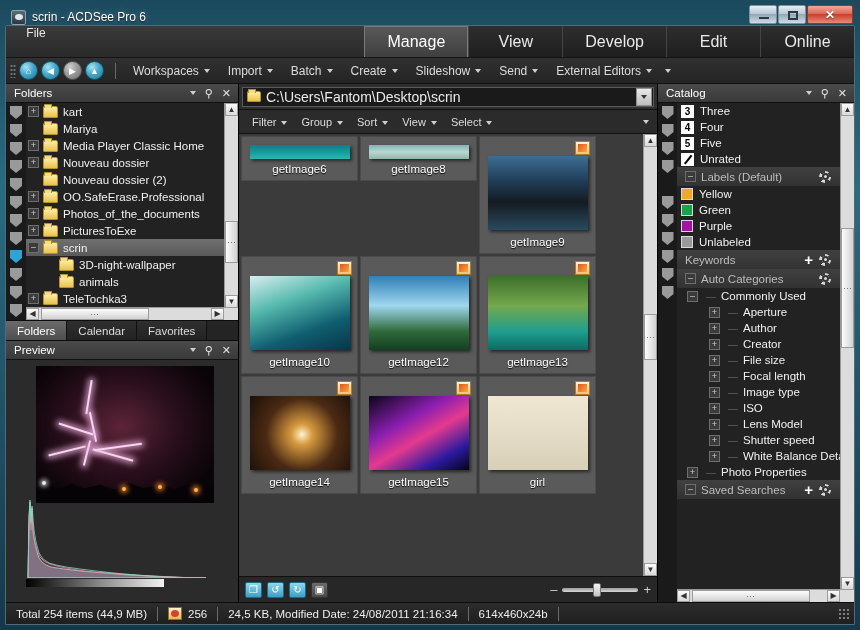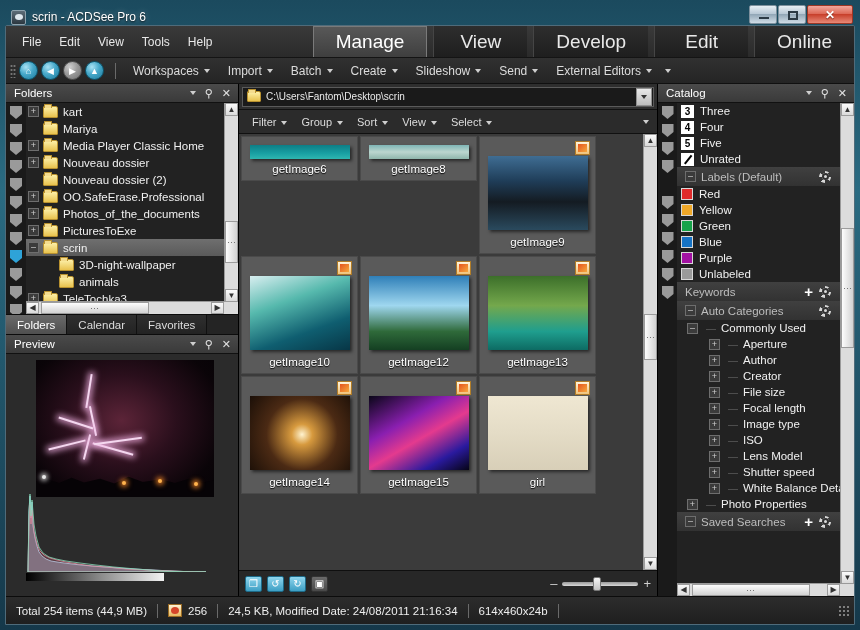--- a/index.html
+++ b/index.html
@@ -59,29 +59,28 @@
     display: flex; flex-direction: column;
     overflow: hidden;
   }
 
   
   .menurow {
     height: 32px; display: flex; align-items: stretch;
     background: linear-gradient(180deg,#3a3a3a 0%, #2a2a2a 100%);
     border-bottom: 1px solid #141414;
   }
-  .menu { display: flex; align-items: center; padding-left: 16px; gap: 18px; }
+  .menu { display: flex; align-items: center; padding-left: 16px; gap: 18px; flex-direction: column; }
   .menu-item { color: #e8e8e8; font-size: 12px; cursor: pointer; }
   .modes { margin-left: auto; display: flex; align-items: stretch; }
   .mode {
     min-width: 94px; padding: 0 22px; display: flex; align-items: center; justify-content: center;
-    color: #e9e9e9; font-size: 19px; cursor: pointer;
+    color: #e9e9e9; font-size: 16px; cursor: pointer;
     background: linear-gradient(180deg,#2e2e2e,#1e1e1e);
     border-left: 1px solid #454545;
-    margin-left: 6px;
   }
   .mode.active {
     background: linear-gradient(180deg,#585858 0%, #3f3f3f 100%);
     color: #ffffff;
     border-top: 1px solid #7a7a7a;
     border-left: 1px solid #7a7a7a;
     border-right: 1px solid #7a7a7a;
   }
 
   
@@ -171,21 +170,21 @@
   .gradbar { position:absolute; left:20px; bottom:15px; width:138px; height:8px;
     background:linear-gradient(90deg,#000 0%, #8d8d8d 55%, #f2f2f2 100%); }
 
   
   .centercol { flex:1; display:flex; flex-direction:column; min-width:0; background:#1c1c1c;}
   .pathbar { height:26px; display:flex; align-items:center; padding:0 3px; background:#2e2e2e;
     border-bottom:1px solid #111;}
   .pathbox { flex:1; height:20px; display:flex; align-items:center; background:#1a1a1a;
     border:1px solid #5a5a5a; padding-left:4px; }
   .pathbox .fld { width:14px; height:11px; }
-  .pathtext { color:#eaeaea; font-size:10px; }
+  .pathtext { color:#eaeaea; font-size:14px; }
   .pathdrop { width:16px; height:18px; margin-left:auto; margin-right:1px;
     background:linear-gradient(180deg,#e9e9e9,#bdbdbd); border:1px solid #8f8f8f;
     display:flex; align-items:center; justify-content:center; cursor:pointer;}
   .pathdrop .caret { border-top-color:#333; margin:0;}
   .filterbar { height:24px; display:flex; align-items:center; background:#2b2b2b; border-bottom:1px solid #101010;
     padding-left:6px;}
   .fb-item { color:#dcdcdc; font-size:11px; padding:0 7px; cursor:pointer;}
   .fb-more { margin-left:auto; margin-right:8px;}
 
   .grid-wrap { flex:1; position:relative; background:#3b3b3b; overflow:hidden; }
@@ -238,21 +237,21 @@
     background:conic-gradient(#d8d8d8 0 12%, transparent 0 25%, #d8d8d8 0 37%, transparent 0 50%,
     #d8d8d8 0 62%, transparent 0 75%, #d8d8d8 0 87%, transparent 0 100%);}
   .gear::after{content:"";position:absolute;left:2.5px;top:2.5px;width:7px;height:7px;border-radius:50%;
     background:#d8d8d8; box-shadow: inset 0 0 0 2px #323232;}
   .plus { color:#ffffff; font-size:15px; line-height:1; font-weight:bold;}
   .dash { width:11px;height:11px;border:1px solid #6e6e6e;background:#3b3b3b;color:#cfcfcf;
     font-size:9px;line-height:9px;text-align:center;margin-right:5px;flex:none;}
   .dots { color:#5c5c5c; margin:0 4px; letter-spacing:1px; font-size:10px;}
 
   
-  .statusbar { height:28px; display:flex; align-items:center; background:linear-gradient(180deg,#2c2c2c,#1f1f1f);
+  .statusbar { height:22px; display:flex; align-items:center; background:linear-gradient(180deg,#2c2c2c,#1f1f1f);
     border-top:1px solid #0c0c0c; color:#ededed; font-size:11.5px; padding-left:10px;}
   .st-sep { width:1px; height:14px; background:#6a6a6a; margin:0 10px;}
   .st-ico { width:14px; height:13px; margin-right:6px; border:1px solid #9a6b24; position:relative;
     background:linear-gradient(180deg,#fff3d4,#e7b95f);}
   .st-ico::after{content:""; position:absolute; left:2px; top:2px; width:8px; height:7px; border-radius:50%;
     background:#d4452a;}
   .resize { margin-left:auto; margin-right:4px; width:12px; height:12px;
     background-image: radial-gradient(circle,#8f8f8f 1px, transparent 1.2px);
     background-size:4px 4px; opacity:.85;}
 </style>
@@ -628,34 +627,26 @@
                 </div>
                 <div class="sect">
                   <span class="dash">–</span>
                   <span>Labels (Default)</span>
                   <span class="tools">
                     <span class="gear"></span>
                     <i class="caret"></i>
                   </span>
                 </div>
                 <div class="crow">
-                  <span class="swatch" style="background: rgb(224, 43, 43);"></span>
-                  <span>Red</span>
-                </div>
-                <div class="crow">
                   <span class="swatch" style="background: rgb(240, 168, 40);"></span>
                   <span>Yellow</span>
                 </div>
                 <div class="crow">
                   <span class="swatch" style="background: rgb(23, 163, 74);"></span>
                   <span>Green</span>
-                </div>
-                <div class="crow">
-                  <span class="swatch" style="background: rgb(22, 115, 196);"></span>
-                  <span>Blue</span>
                 </div>
                 <div class="crow">
                   <span class="swatch" style="background: rgb(163, 18, 163);"></span>
                   <span>Purple</span>
                 </div>
                 <div class="crow">
                   <span class="swatch" style="background: rgb(154, 154, 154);"></span>
                   <span>Unlabeled</span>
                 </div>
                 <div class="sect">

